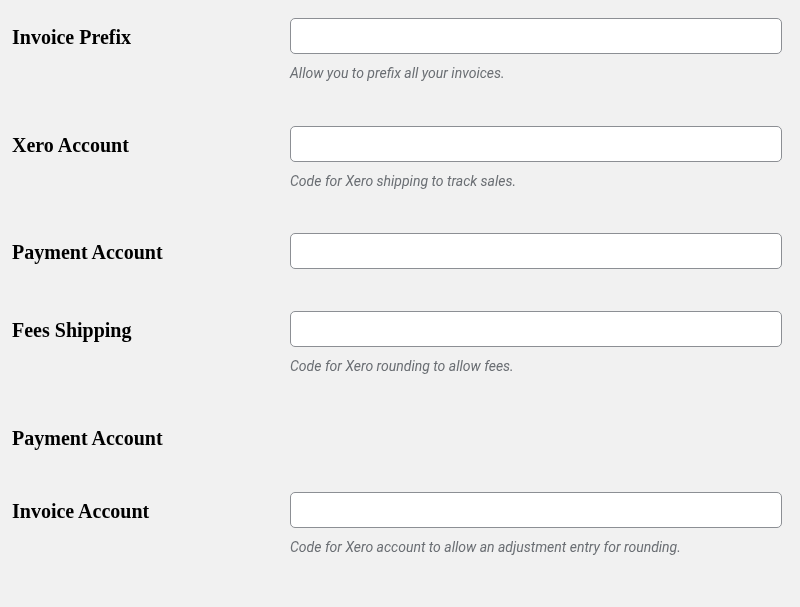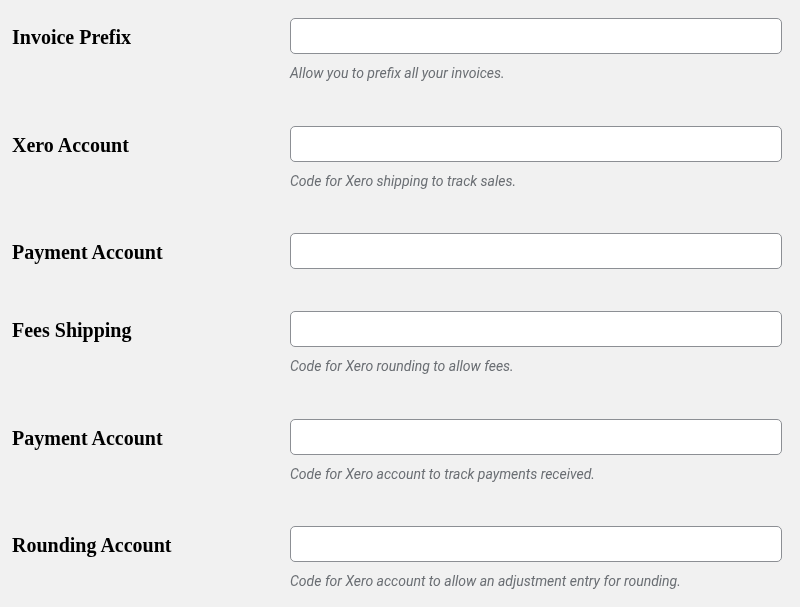--- a/index.html
+++ b/index.html
@@ -86,25 +86,21 @@
 <div class="form-row">
   <label class="form-label">Fees Shipping</label>
   <div class="form-field">
     <input type="text" class="form-input" value="" style="">
     <div class="form-description">Code for Xero rounding to allow fees.</div>
   </div>
 </div>
 
 <div class="form-row">
   <label class="form-label">Payment Account</label>
-  <div class="form-field">
-    <input type="text" class="form-input" value="" style="">
-    <div class="form-description">Code for Xero account to track payments received.</div>
-  </div>
 </div>
 
 <div class="form-row">
-  <label class="form-label">Rounding Account</label>
+  <label class="form-label">Invoice Account</label>
   <div class="form-field">
     <input type="text" class="form-input" value="" style="">
     <div class="form-description">Code for Xero account to allow an adjustment entry for rounding.</div>
   </div>
 </div>
 
 </body></html>

